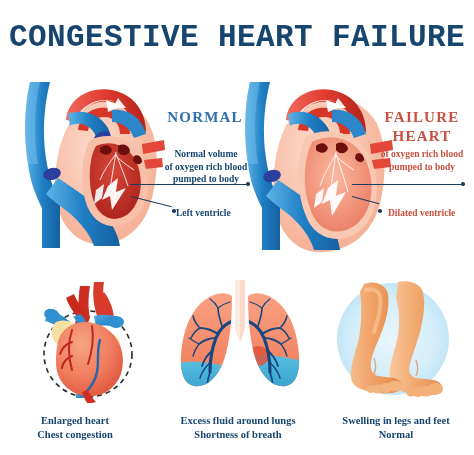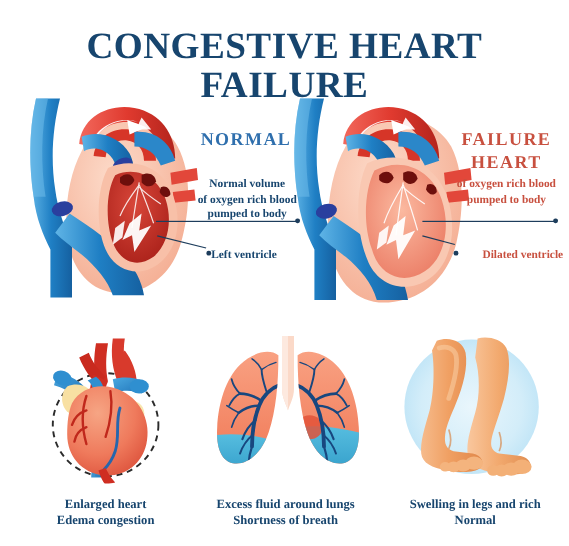--- a/index.html
+++ b/index.html
@@ -6,21 +6,21 @@
   body{
     width:474px;height:455px;overflow:hidden;position:relative;
     font-family:"Liberation Serif","DejaVu Serif",serif;
     -webkit-font-smoothing:antialiased;
   }
   #infographic{position:relative;width:474px;height:455px;background:#ffffff;}
 
   
   #title{
     position:absolute;left:0;top:22px;width:474px;text-align:center;
-    font-family:Liberation Serif, serif;
+    font-family:Liberation Mono, monospace;
     font-weight:bold;font-size:31px;letter-spacing:0.4px;
     color:#17456e;line-height:1.05;
   }
 
   
   .panel-heading{
     position:absolute;text-align:center;font-weight:bold;
     font-size:15px;letter-spacing:1.2px;line-height:1.25;
   }
   #normal-heading{left:150px;top:108px;width:110px;color:#2f6fad;}
@@ -30,42 +30,42 @@
   .callout{
     position:absolute;font-weight:bold;font-size:9.5px;line-height:1.32;
     text-align:center;
   }
   #normal-volume{left:150px;top:148px;width:112px;color:#17456e;}
   #failure-volume{left:370px;top:148px;width:104px;color:#c8503f;}
   .callout-small{
     position:absolute;font-weight:bold;font-size:9.5px;line-height:1.3;
   }
   #left-ventricle{left:176px;top:207px;color:#17456e;text-align:right;}
-  #dilated-ventricle{left:402px;top:207px;color:#c8503f;text-align:right;}
+  #dilated-ventricle{left:388px;top:207px;color:#c8503f;text-align:right;}
 
   
   .leader{position:absolute;background:#1d3d5c;}
   .dot{position:absolute;width:3.6px;height:3.6px;border-radius:50%;background:#1d3d5c;}
 
   #lead-n1{left:130px;top:183.5px;width:117px;height:1.1px;}
   #dot-n1{left:246px;top:182px;}
   #lead-n2{left:131px;top:196px;width:42px;height:1.1px;transform:rotate(14deg);transform-origin:left center;}
   #dot-n2{left:172px;top:209px;}
 
   #lead-f1{left:352px;top:183.5px;width:110px;height:1.1px;}
   #dot-f1{left:461px;top:182px;}
   #lead-f2{left:352px;top:196px;width:28px;height:1.1px;transform:rotate(15deg);transform-origin:left center;}
   #dot-f2{left:378px;top:209px;}
 
   
   .caption{
     position:absolute;text-align:center;font-weight:bold;font-size:10.5px;
     line-height:1.3;color:#17456e;
   }
-  #cap-1{left:13px;top:414px;width:150px;}
+  #cap-1{left:0;top:414px;width:150px;}
   #cap-2{left:158px;top:414px;width:160px;}
   #cap-3{left:320px;top:414px;width:152px;}
 
   svg{display:block;}
   .svg-abs{position:absolute;}
 </style>
 </head>
 <body>
 
 <div id="infographic">
@@ -329,21 +329,21 @@
       <g stroke="#2666ad" stroke-width="2.4" fill="none" stroke-linecap="round">
         <path d="M70 62 C66 74 70 86 66 98 C64 104 60 110 56 114"></path>
       </g>
 
       <path d="M52 114 C54 120 56 124 58 126 L66 124 C62 120 60 116 58 112 Z" fill="#cf2e22"></path>
     </g>
   </svg>
 
   <div id="cap-1" class="caption">
     <div>Enlarged heart</div>
-    <div>Edema congestion</div>
+    <div>Chest congestion</div>
   </div>
 
   <svg class="svg-abs" style="left:178px;top:280px;" width="124" height="122" viewBox="0 0 124 122">
     <defs>
       <linearGradient id="lungg" x1="0" y1="0" x2="0" y2="1">
         <stop offset="0" stop-color="#f9a182"></stop>
           <stop offset="1" stop-color="#f07a58"></stop>
       </linearGradient>
       <linearGradient id="fluidg" x1="0" y1="0" x2="0" y2="1">
         <stop offset="0" stop-color="#56bddf"></stop>
@@ -467,17 +467,17 @@
         <ellipse cx="48" cy="113" rx="5.5" ry="4.5"></ellipse>
         <ellipse cx="41" cy="113" rx="4.5" ry="4"></ellipse>
       </g>
       <path d="M44 82 C46 88 46 94 44 98" stroke="#d98a4f" stroke-width="1.4" fill="none" opacity="0.7"></path>
 
       <path d="M36 14 C42 12 48 14 50 20 C52 30 48 44 44 56" stroke="#f9cfa6" stroke-width="4" fill="none" opacity="0.55" stroke-linecap="round"></path>
     </g>
   </svg>
 
   <div id="cap-3" class="caption">
-    <div>Swelling in legs and rich</div>
+    <div>Swelling in legs and feet</div>
     <div>Normal</div>
   </div>
 
 </div>
 
 </body></html>

